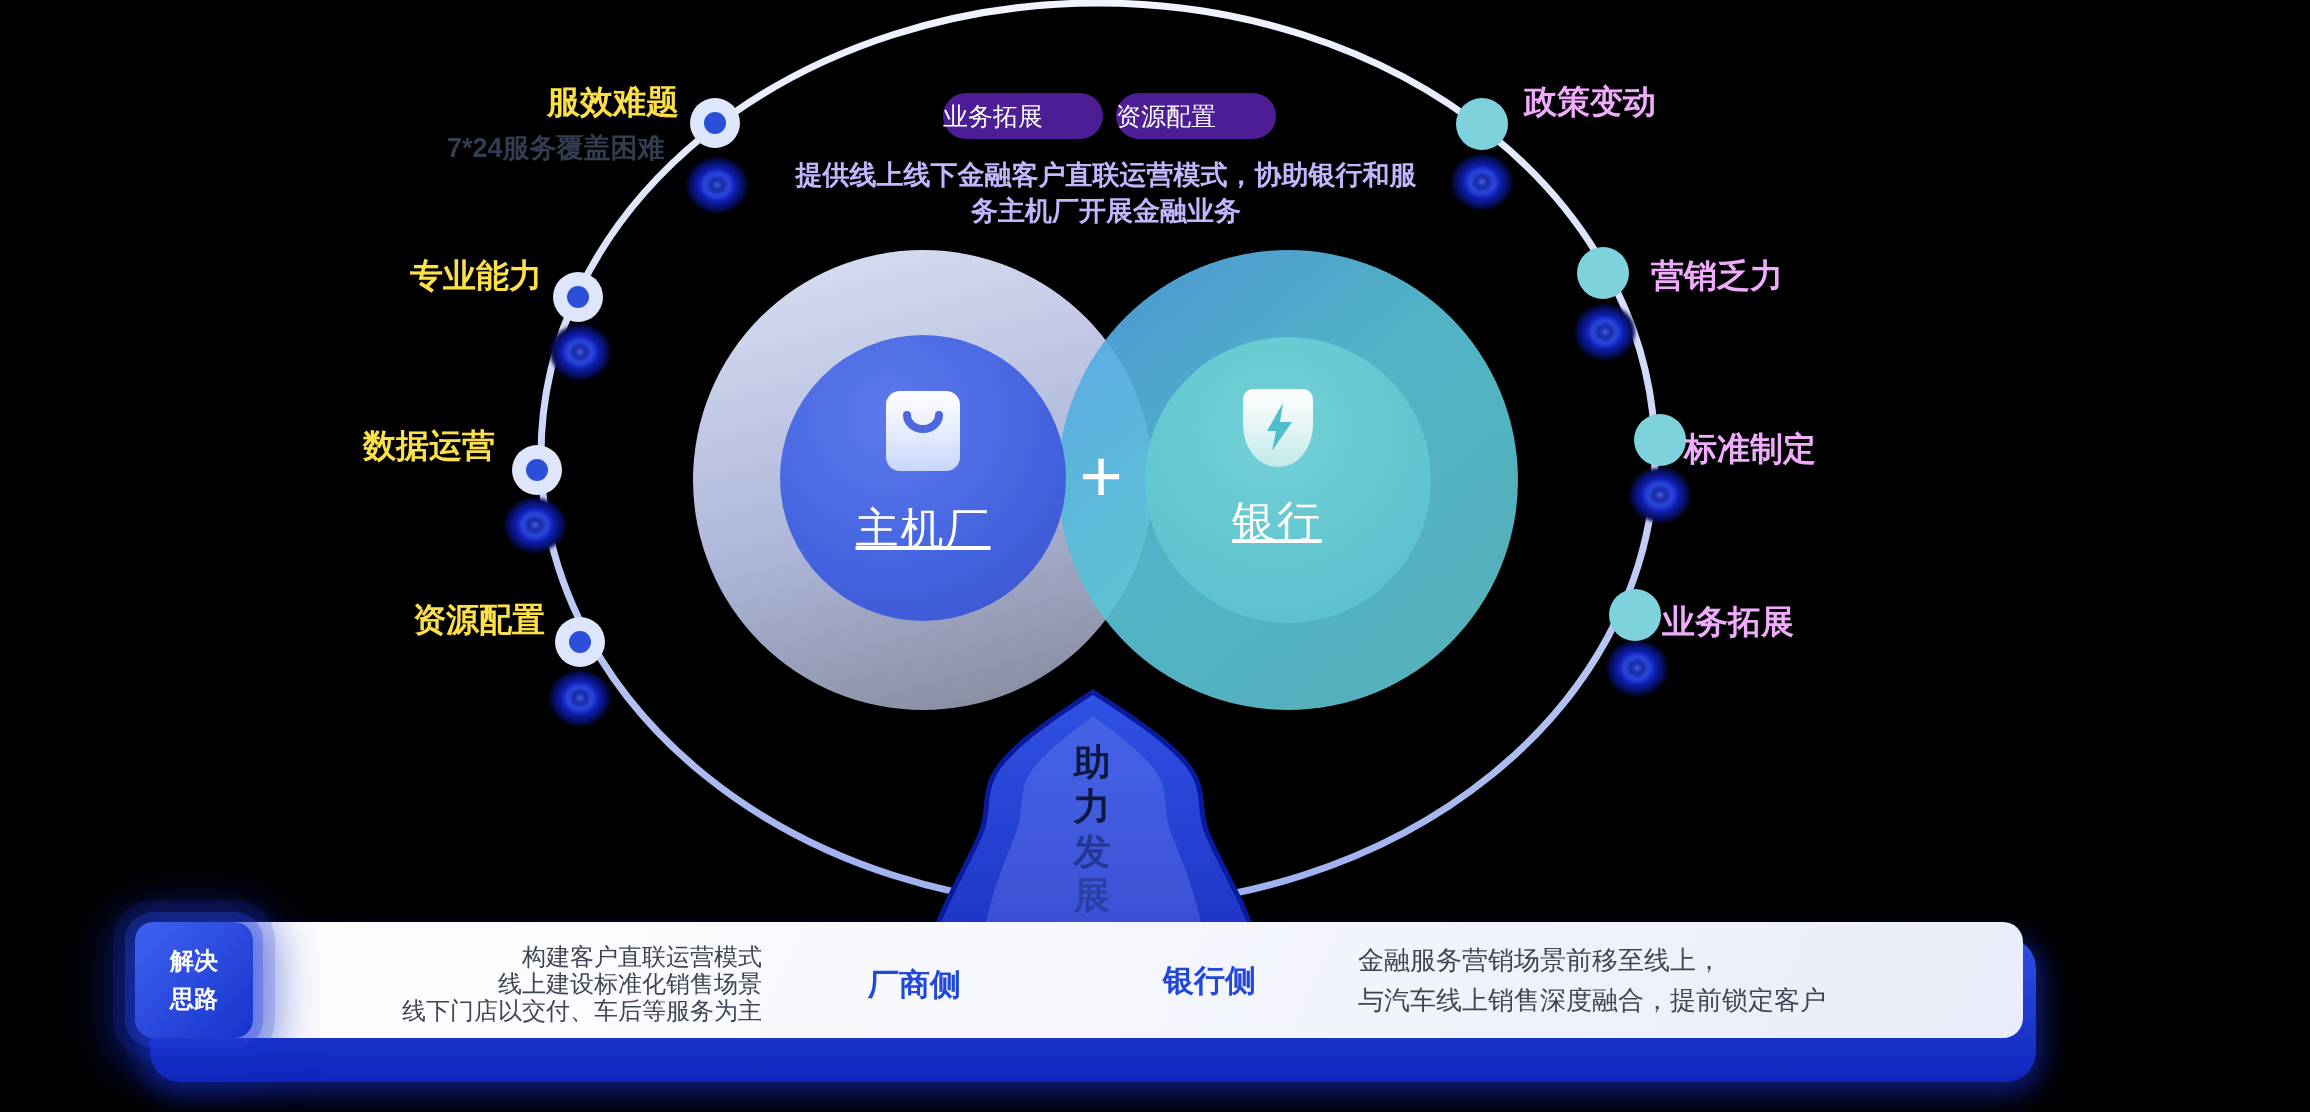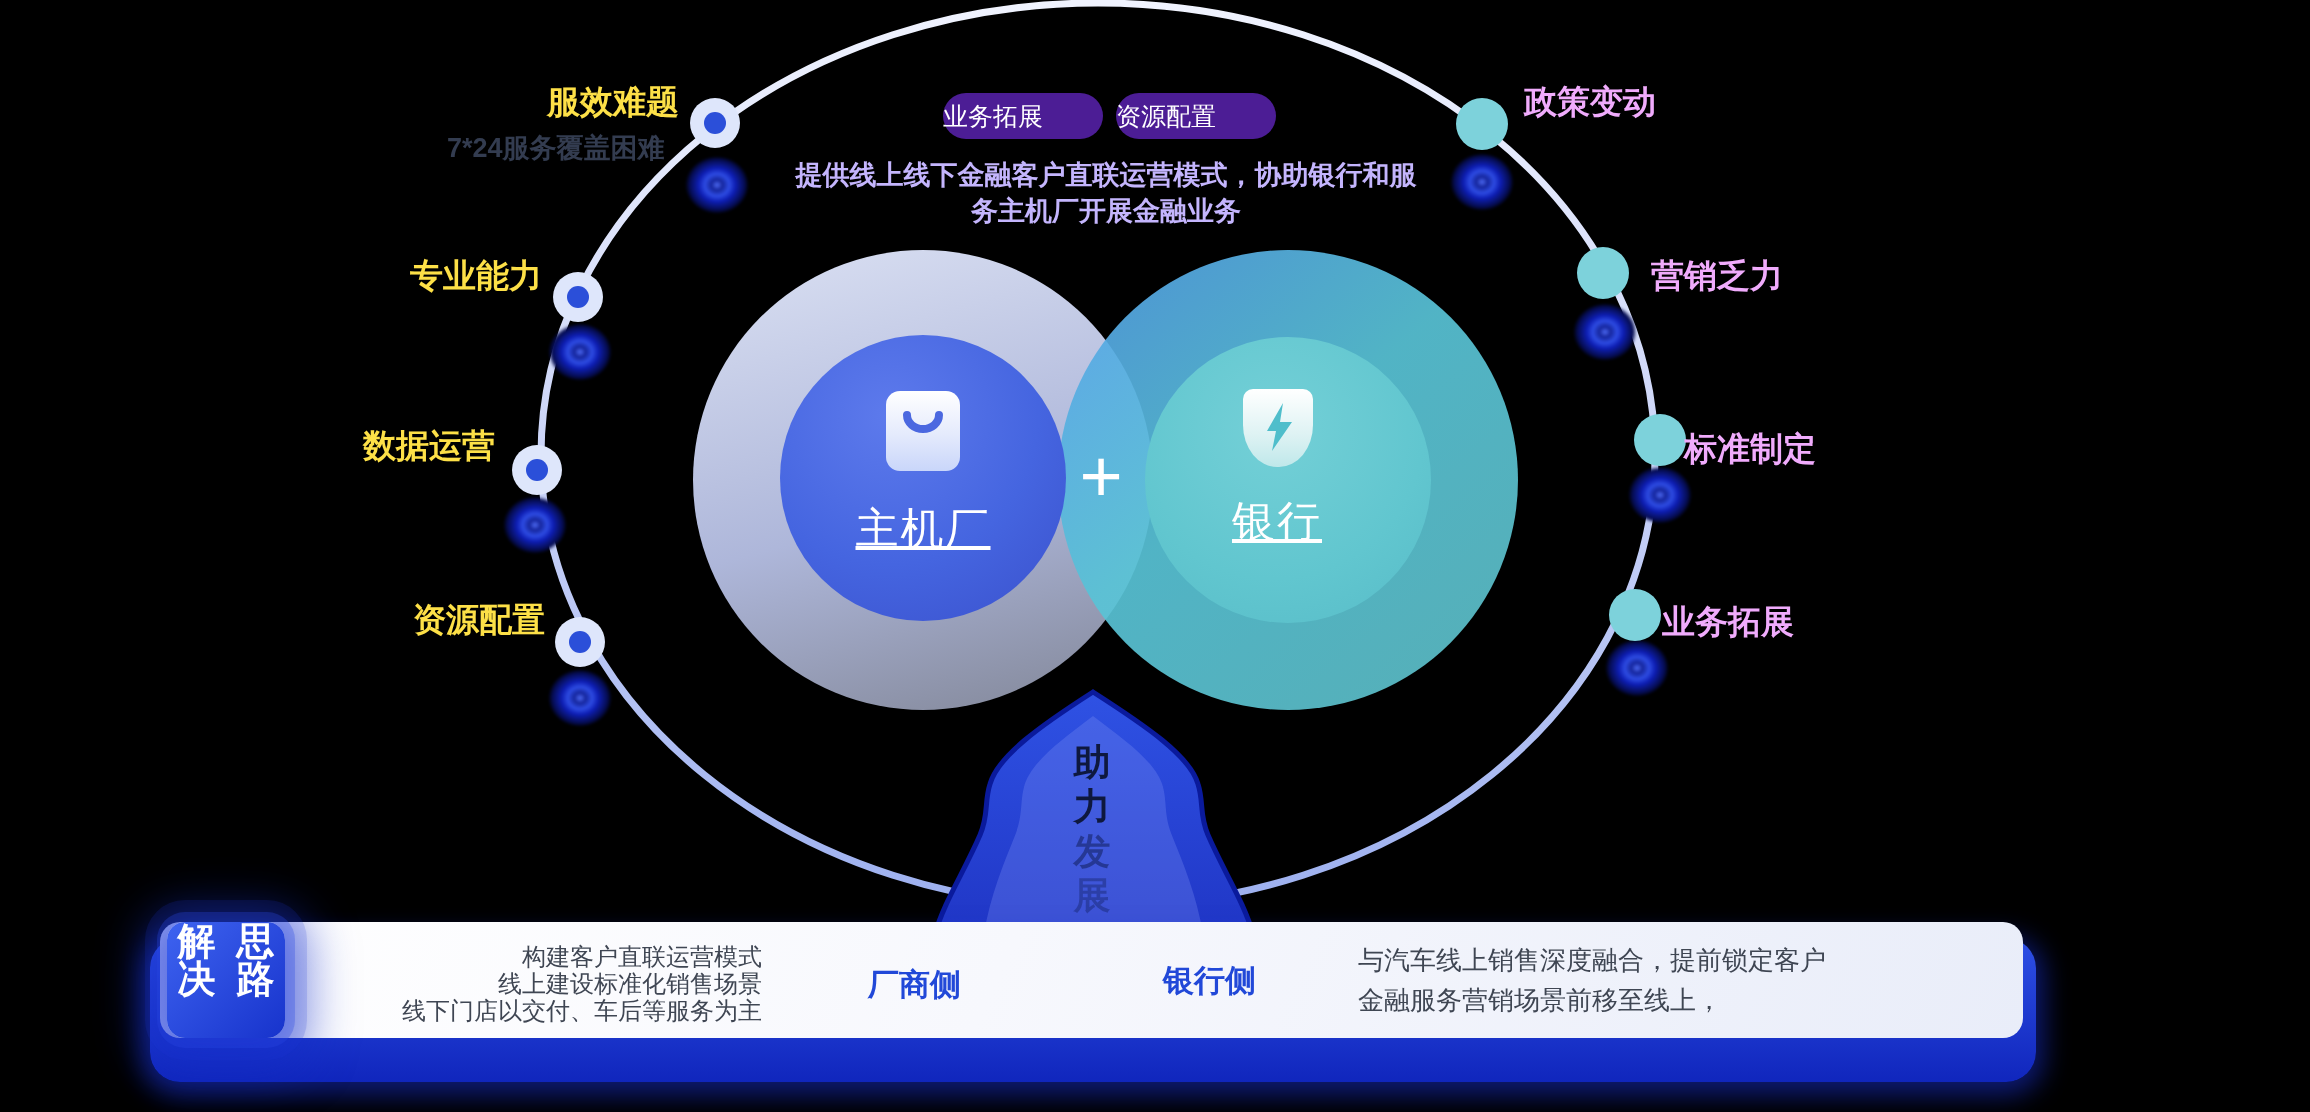--- a/index.html
+++ b/index.html
@@ -53,22 +53,22 @@
 
   
   .bar-blue{position:absolute;left:150px;top:938px;width:1886px;height:144px;border-radius:30px;z-index:9;
         background:linear-gradient(180deg,#2e50e5 0%,#1026bd 100%);
         box-shadow:0 6px 26px 8px rgba(24,48,210,0.55);}
   .bar-white{position:absolute;left:160px;top:922px;width:1863px;height:116px;border-radius:20px;z-index:10;
         background:linear-gradient(115deg,#ffffff 0%,#f7f8fd 45%,#e9edf9 100%);}
   .badge{position:absolute;left:135px;top:922px;width:118px;height:116px;border-radius:18px;z-index:11;
         background:linear-gradient(135deg,#3e63f0 0%,#1733cc 100%);
         box-shadow:0 0 0 10px rgba(43,73,230,0.30),0 0 0 22px rgba(30,55,215,0.16),0 10px 45px 25px rgba(20,45,200,0.5);
-        color:#fff;font-size:38px;font-weight:700;line-height:38px;text-align:center;
-        display:flex;flex-direction:row;justify-content:center;margin-left:32px;}
+        color:#fff;font-size:24px;font-weight:700;line-height:38px;text-align:center;
+        display:flex;flex-direction:column;justify-content:center;}
   .bar-left-block{position:absolute;left:400px;top:943px;width:362px;text-align:right;z-index:11;
         color:#3f4653;font-size:24px;font-weight:500;line-height:27px;white-space:nowrap;}
   .bar-side{position:absolute;z-index:11;color:#2148d8;font-size:31px;font-weight:700;white-space:nowrap;}
   .bar-right-block{position:absolute;left:1358px;top:940px;z-index:11;color:#3f4653;font-size:26px;
         font-weight:500;line-height:40px;white-space:nowrap;}
 </style>
 </head>
 <body>
 
 <div class="stage">
@@ -177,17 +177,17 @@
   <div class="bar-left-block">
     <div>构建客户直联运营模式</div>
     <div>线上建设标准化销售场景</div>
     <div>线下门店以交付、车后等服务为主</div>
   </div>
 
   <div class="bar-side" style="left:868px;top:964px">厂商侧</div>
   <div class="bar-side" style="left:1163px;top:960px">银行侧</div>
 
   <div class="bar-right-block">
+    <div>金融服务营销场景前移至线上，</div>
     <div>与汽车线上销售深度融合，提前锁定客户</div>
-    <div>金融服务营销场景前移至线上，</div>
   </div>
 
 </div>
 
 </body></html>

